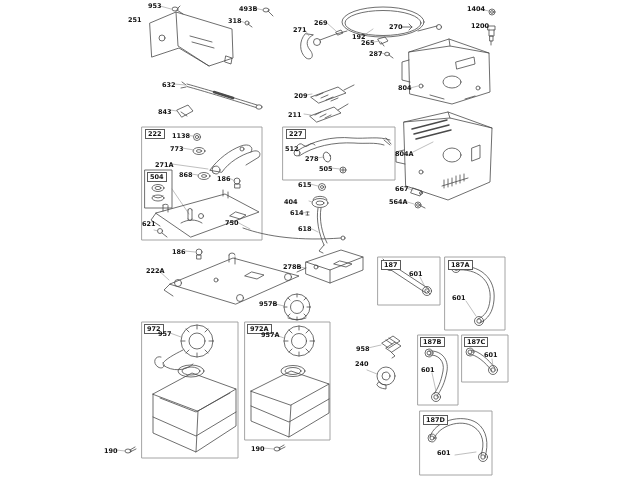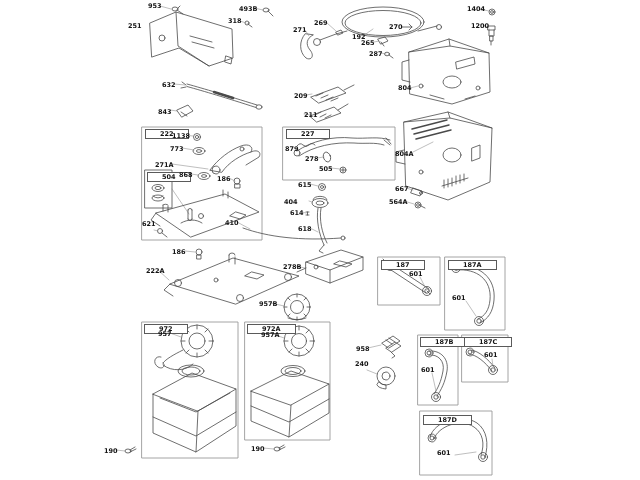--- a/index.html
+++ b/index.html
@@ -6,21 +6,21 @@
   .stage{position:relative;width:640px;height:480px;background:#ffffff;overflow:hidden;
          font-family:"DejaVu Sans","Liberation Sans",sans-serif;}
   svg.art{position:absolute;left:0;top:0;width:640px;height:480px;}
   .art path,.art circle,.art ellipse,.art rect,.art line{fill:none;stroke:#4a4a4a;stroke-width:.8;
          stroke-linecap:round;stroke-linejoin:round;}
   .art .gbox{stroke:#9a9a9a;stroke-width:.9;}
   .art .leader{stroke:#8a8a8a;stroke-width:.55;}
   .art .thick{stroke-width:2.6;}
   .art .stripe{stroke-width:1.5;}
   .c{position:absolute;font-size:6.5px;line-height:8px;font-weight:bold;color:#141414;white-space:nowrap;}
-  .c.b{border:1px solid #5a5a5a;padding:0 14px;background:#fff;}
+  .c.b{border:1px solid #5a5a5a;padding:0 2px;background:#fff;}
 </style>
 </head>
 <body>
 
 <div class="stage">
 
 <svg class="art" viewBox="0 0 640 480">
 
   <rect class="gbox" x="142" y="127" width="120" height="113"></rect>
   <rect class="gbox" x="283" y="127" width="112" height="53"></rect>
@@ -327,49 +327,49 @@
       M174,84 L185,85 M170,110 L177,111 M306,95 L312,94 M304,114 L311,115 M184,135 L193,136
       M182,148 L194,150 M172,164 L208,169 M191,174 L198,175 M229,178 L235,181 M154,230 L158,231
       M237,222 L250,229 M185,251 L195,252 M158,270 L169,280 M297,148 L299,150 M317,158 L324,157
       M331,168 L340,169 M310,184 L318,186 M309,201 L312,202 M302,212 L306,213 M310,228 L318,232
       M406,188 L413,190 M404,201 L414,204 M295,266 L305,268 M271,303 L284,306 M368,348 L381,345
       M367,370 L377,374 M170,333 L181,337 M116,450 L125,451 M273,334 L284,338 M263,448 L274,449"></path>
   </g>
 </svg>
 
   <span class="c" style="left:148px;top:2px">953</span>
-  <span class="c" style="left:128px;top:22px">251</span>
+  <span class="c" style="left:128px;top:16px">251</span>
   <span class="c" style="left:239px;top:5px">493B</span>
   <span class="c" style="left:228px;top:17px">318</span>
   <span class="c" style="left:314px;top:19px">269</span>
   <span class="c" style="left:293px;top:26px">271</span>
   <span class="c" style="left:352px;top:33px">192</span>
   <span class="c" style="left:389px;top:23px">270</span>
   <span class="c" style="left:361px;top:39px">265</span>
   <span class="c" style="left:369px;top:50px">287</span>
   <span class="c" style="left:467px;top:5px">1404</span>
   <span class="c" style="left:471px;top:22px">1200</span>
   <span class="c" style="left:398px;top:84px">804</span>
   <span class="c" style="left:162px;top:81px">632</span>
   <span class="c" style="left:158px;top:108px">843</span>
   <span class="c" style="left:294px;top:92px">209</span>
-  <span class="c" style="left:304px;top:111px">211</span>
+  <span class="c" style="left:288px;top:111px">211</span>
   <span class="c b" style="left:145px;top:129px">222</span>
   <span class="c" style="left:172px;top:132px">1138</span>
   <span class="c" style="left:170px;top:145px">773</span>
   <span class="c" style="left:155px;top:161px">271A</span>
   <span class="c b" style="left:147px;top:172px">504</span>
   <span class="c" style="left:179px;top:171px">868</span>
   <span class="c" style="left:217px;top:175px">186</span>
   <span class="c" style="left:142px;top:220px">621</span>
-  <span class="c" style="left:225px;top:219px">410</span>
+  <span class="c" style="left:225px;top:219px">750</span>
   <span class="c" style="left:172px;top:248px">186</span>
   <span class="c" style="left:146px;top:267px">222A</span>
   <span class="c b" style="left:286px;top:129px">227</span>
-  <span class="c" style="left:285px;top:145px">879</span>
+  <span class="c" style="left:285px;top:145px">512</span>
   <span class="c" style="left:305px;top:155px">278</span>
   <span class="c" style="left:319px;top:165px">505</span>
   <span class="c" style="left:298px;top:181px">615</span>
   <span class="c" style="left:284px;top:198px">404</span>
   <span class="c" style="left:290px;top:209px">614</span>
   <span class="c" style="left:298px;top:225px">618</span>
   <span class="c" style="left:395px;top:150px">804A</span>
   <span class="c" style="left:395px;top:185px">667</span>
   <span class="c" style="left:389px;top:198px">564A</span>
   <span class="c" style="left:283px;top:263px">278B</span>

